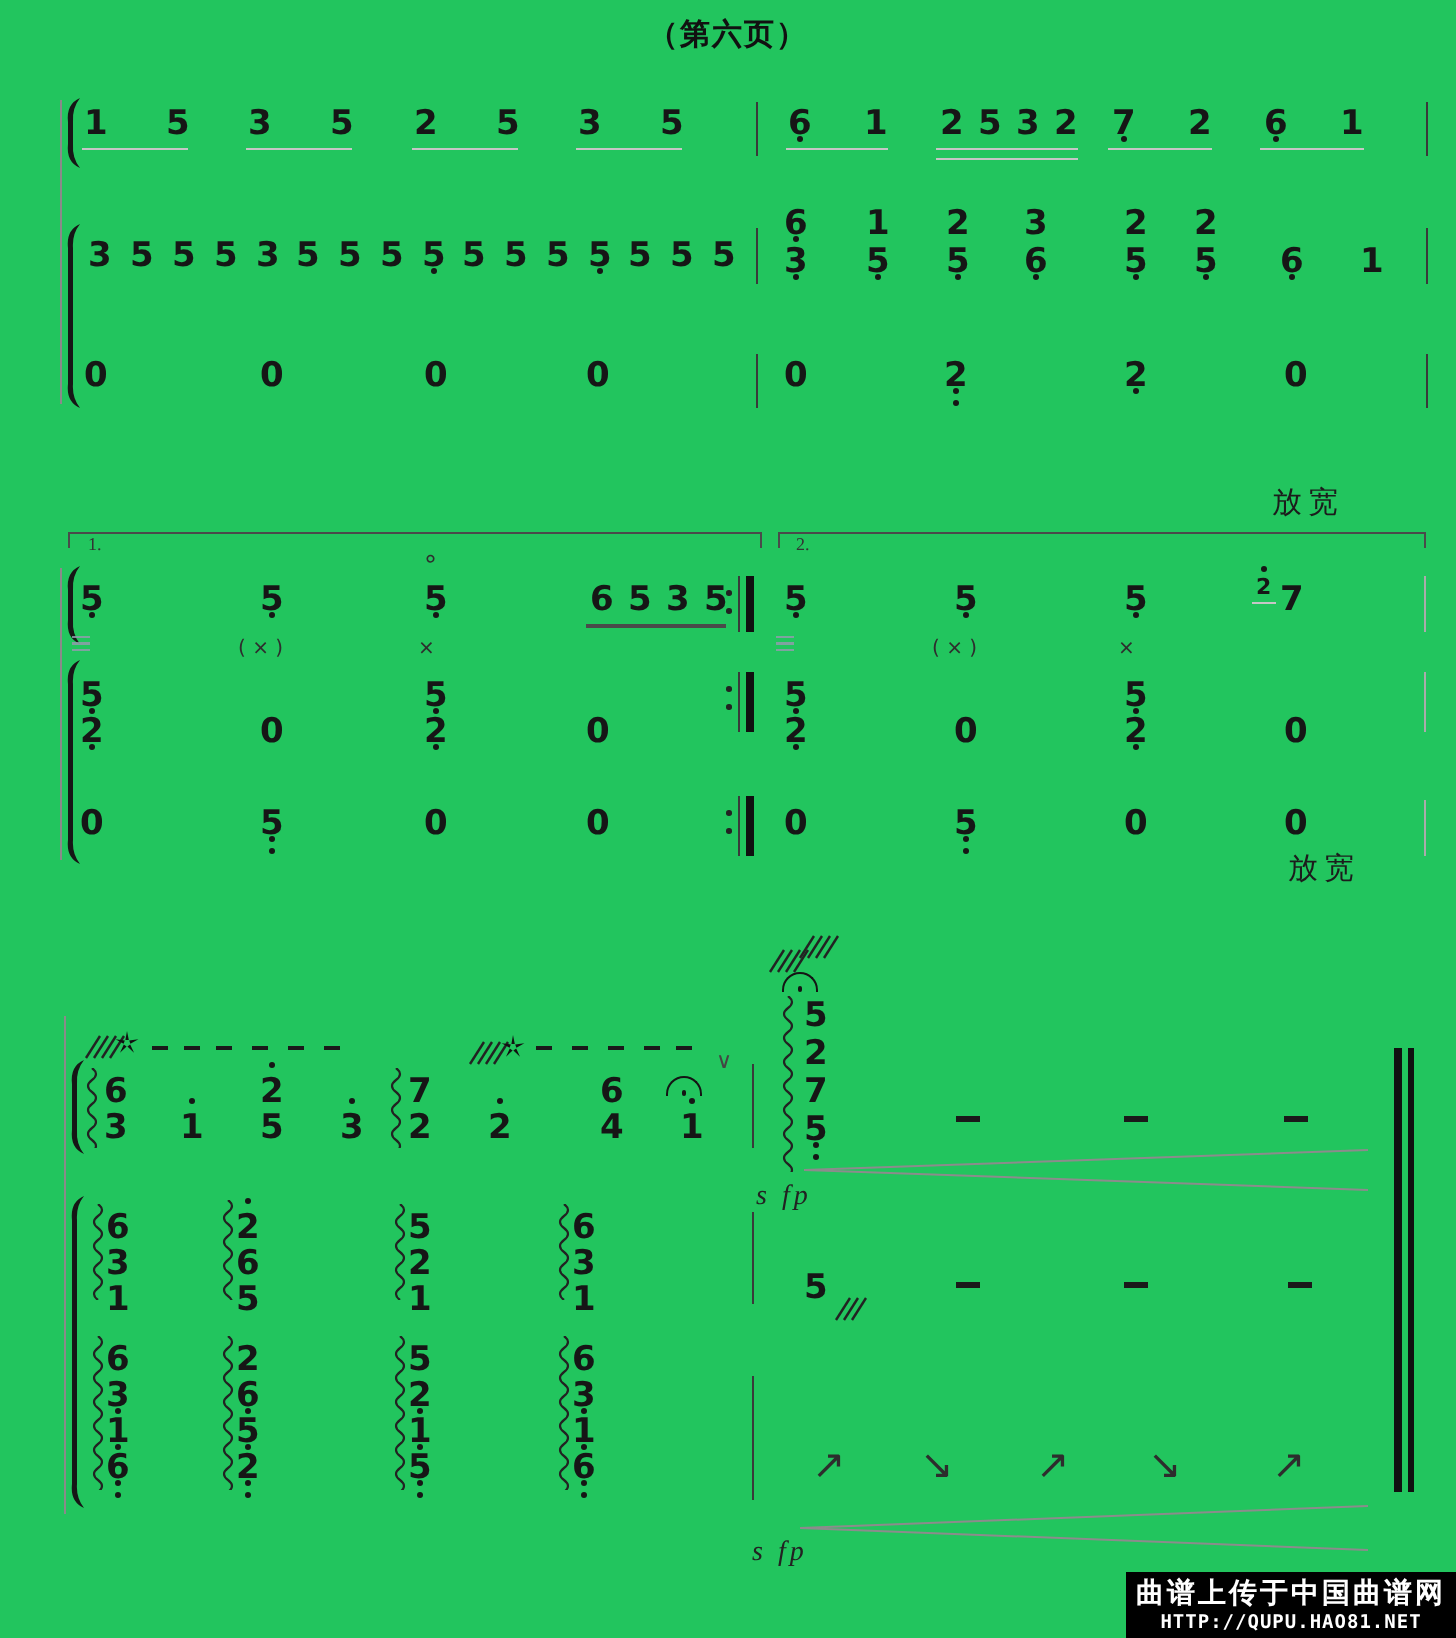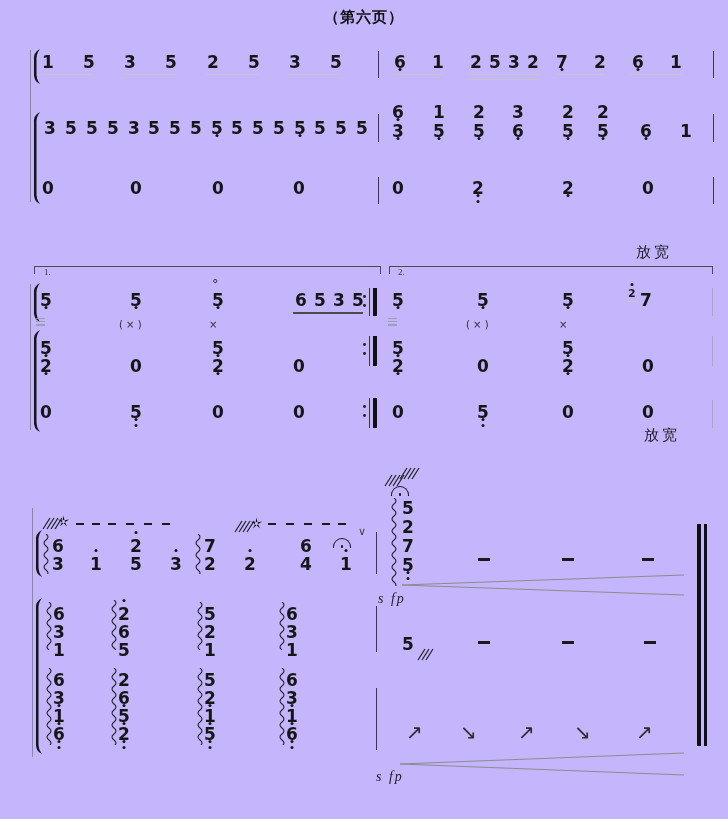--- a/index.html
+++ b/index.html
@@ -1,16 +1,16 @@
 <!DOCTYPE html>
 <html><head>
 <meta charset="utf-8">
 <style>
   html,body{margin:0;padding:0;background:#ffffff;}
-  #sheet{position:relative;width:728px;height:819px;background:#c4b5fd;overflow:hidden;
+  #sheet{position:relative;width:728px;height:819px;background:#22c55e;overflow:hidden;
          font-family:"DejaVu Sans",sans-serif;}
   .title{position:absolute;top:8px;left:0;right:0;text-align:center;font-size:15px;
          font-weight:700;color:#111;letter-spacing:1px;font-family:"Liberation Serif",serif;}
   .abs{position:absolute;}
   .note{position:absolute;font-weight:700;font-size:17px;line-height:1;color:#161616;}
   .note.g{font-size:11px;}
   .dt{position:absolute;width:3px;height:3px;border-radius:50%;background:#161616;
       left:50%;transform:translateX(-50%);}
   .bm{position:absolute;height:1.5px;background:#4a4a4a;}
   .bm.l{background:#c6c6c6;height:1.2px;}
@@ -39,20 +39,24 @@
   .wm{position:absolute;right:0;bottom:0;background:#000;color:#fff;padding:3px 5px 2px;
       text-align:center;line-height:1.2;}
   .wm1{font-size:14px;font-weight:700;letter-spacing:1.5px;}
   .wm2{font-size:9.5px;font-weight:700;letter-spacing:.5px;font-family:"DejaVu Sans Mono",monospace;}
 </style>
 </head>
 <body>
 
 <div id="sheet">
   <div class="title">（第六页）</div>
+  <div class="wm">
+    <div class="wm1">曲谱上传于中国曲谱网</div>
+    <div class="wm2">HTTP://QUPU.HAO81.NET</div>
+  </div>
 <div class="vln" style="left: 30px; top: 50px; height: 152px;"></div>
     <div class="abs" style="left: 31px; top: 49px; width: 10px; height: 35px;"><svg width="10" height="35" viewBox="0 0 10 35">
         <path d="M9 0 Q2 3 3 12 L3 23 Q2 32 9 35 Q5 30 5.5 23 L5.5 12 Q5 5 9 0 Z" fill="#161616"></path>
       </svg></div>
     <div class="abs" style="left: 31px; top: 112px; width: 10px; height: 92px;"><svg width="10" height="92" viewBox="0 0 10 92">
         <path d="M9 0 Q2 3 3 12 L3 80 Q2 89 9 92 Q5 87 5.5 80 L5.5 12 Q5 5 9 0 Z" fill="#161616"></path>
       </svg></div>
     <div class="note" style="left: 42px; top: 54px;">1</div>
     <div class="note" style="left: 83px; top: 54px;">5</div>
     <div class="note" style="left: 124px; top: 54px;">3</div>

